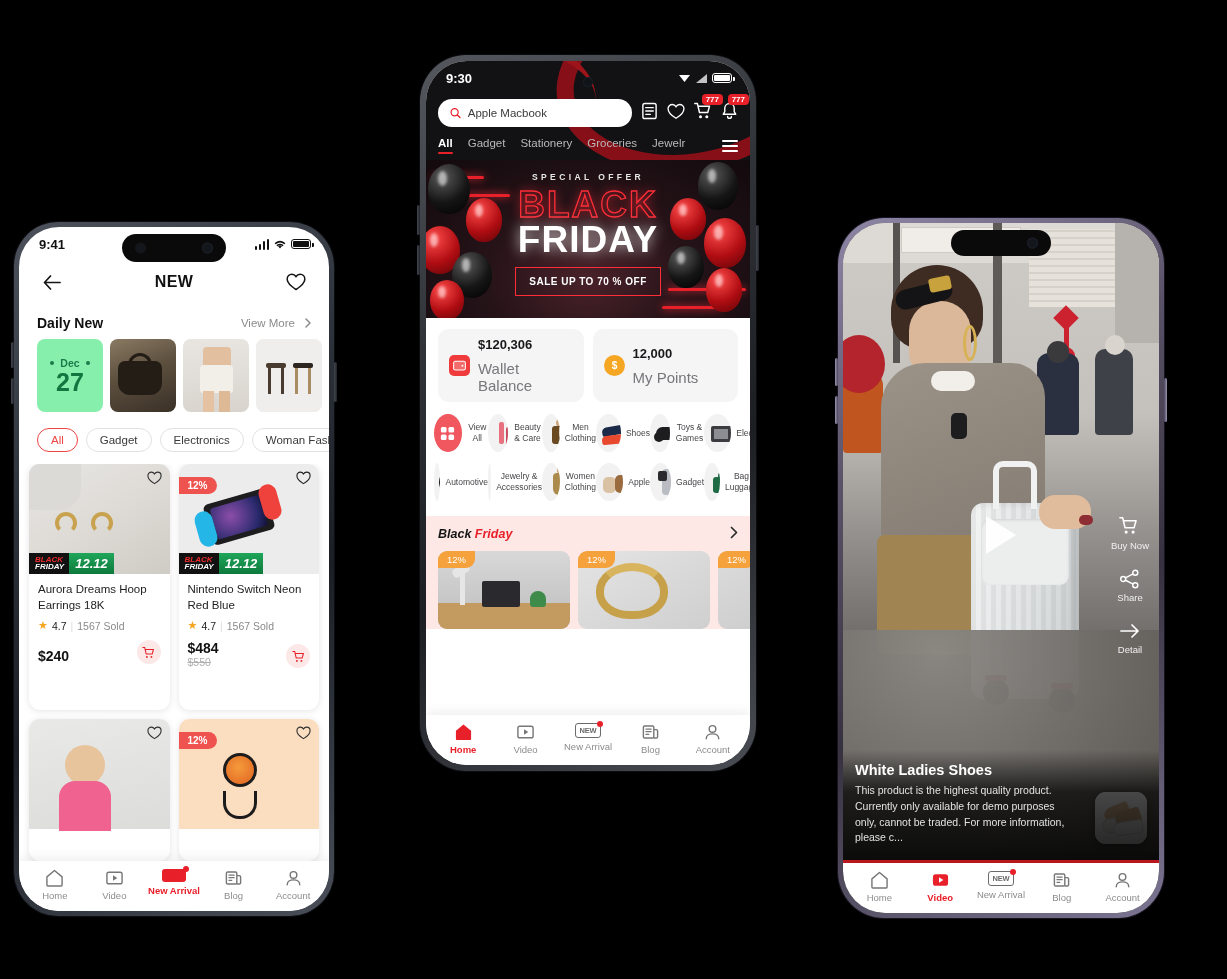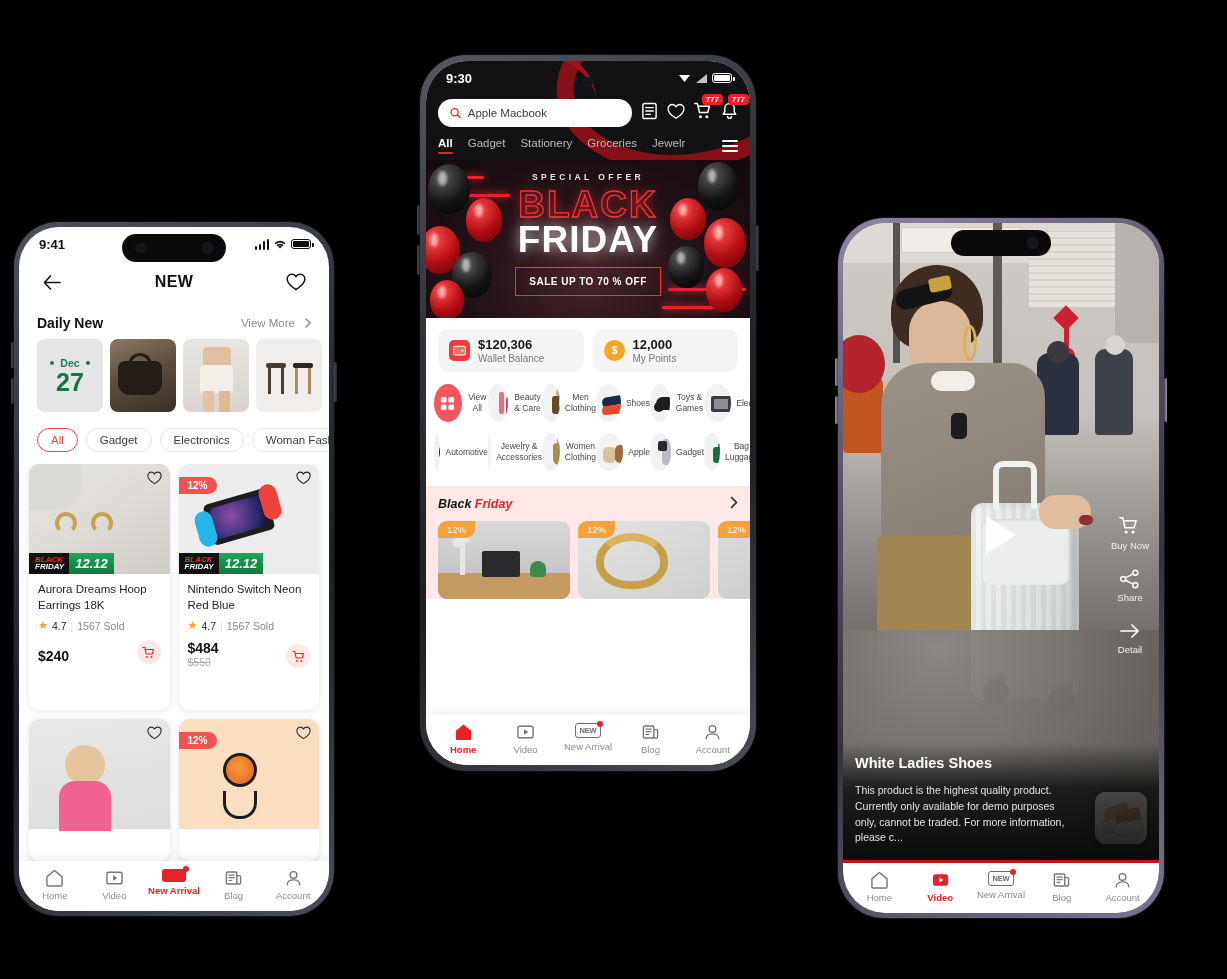--- a/index.html
+++ b/index.html
@@ -71,21 +71,21 @@
   .icon-btn { width:26px; height:26px; display:flex; align-items:center; justify-content:center; }
 
   .sec-head { display:flex; align-items:center; justify-content:space-between;
       padding:6px 18px 8px; }
   .sec-head h3 { font-size:14px; font-weight:800; color:#111; }
   .view-more { display:flex; align-items:center; gap:10px; font-size:11.5px; color:#8b8b8b; }
 
   .daily-row { display:flex; gap:7px; padding:0 0 0 18px; overflow:hidden; }
   .daily-cell { width:66px; height:73px; border-radius:8px; flex:0 0 auto;
       background:#f1f1f1; overflow:hidden; position:relative; }
-  .date-cell { background:#e5e5e5; display:flex; flex-direction:column;
+  .date-cell { background:#86efac; display:flex; flex-direction:column;
       align-items:center; justify-content:center; gap:1px; }
   .date-cell .m { font-size:10.5px; color:#1d7a4a; font-weight:600; display:flex; align-items:center; gap:6px; }
   .date-cell .m::before,.date-cell .m::after{content:"";width:4px;height:4px;border-radius:50%;background:#1d7a4a}
   .date-cell .d { font-size:25px; font-weight:700; color:#11763f; line-height:1; }
 
   .chips { display:flex; gap:8px; padding:16px 0 12px 18px; overflow:hidden; }
   .chip { flex:0 0 auto; border:1px solid #e2e2e2; border-radius:16px;
       padding:5px 13px; font-size:11.5px; color:#3a3a3a; background:#fff; white-space:nowrap; }
   .chip.active { border-color:#ef4444; color:#ef4444; }
 
@@ -169,21 +169,21 @@
       line-height:1; margin-top:-2px; text-shadow:0 0 14px rgba(255,255,255,.75); }
   .bf-sale { display:inline-block; margin-top:9px; border:1.4px solid #ff2d38;
       color:#fff; font-size:10px; font-weight:600; letter-spacing:.5px; padding:8px 13px; }
 
   .wallets { display:flex; gap:9px; padding:11px 12px 9px; background:#fff; }
   .wcard { flex:1; background:#f5f5f6; border-radius:11px; padding:8px 11px;
       display:flex; align-items:center; gap:8px; }
   .wicon { width:21px; height:21px; border-radius:5px; display:flex; align-items:center;
       justify-content:center; flex:0 0 auto; }
   .wcard .v { font-size:13px; font-weight:800; color:#18181b; }
-  .wcard .l { font-size:10px; color:#77777c; margin-top:1px; }
+  .wcard .l { font-size:15px; color:#77777c; margin-top:8px; }
 
   .cats { display:flex; gap:0; padding:3px 8px 2px; background:#fff; overflow:hidden; }
   .cat { width:54px; flex:0 0 auto; display:flex; align-items:center; gap:5px; }
   .cavatar { width:38px; height:38px; border-radius:50%; background:#f2f2f3;
       display:flex; align-items:center; justify-content:center; overflow:hidden; position:relative; }
   .cavatar.red { background:#f0575f; }
   .cat .cl { font-size:8.5px; color:#46464a; text-align:center; line-height:1.25; }
 
   .bfrow { background:#fde8e6; padding:9px 12px 0; margin-top:5px; }
   .bfrow .hd { display:flex; align-items:center; justify-content:space-between; }
@@ -202,21 +202,21 @@
   .play-tri { position:absolute; left:50%; top:49%; transform:translate(-50%,-50%);
       width:0; height:0; border-left:30px solid rgba(255,255,255,.92);
       border-top:19px solid transparent; border-bottom:19px solid transparent; z-index:6; }
   .v-actions { position:absolute; right:10px; top:46%; display:flex; flex-direction:column;
       gap:18px; align-items:center; z-index:7; }
   .v-act { display:flex; flex-direction:column; align-items:center; gap:3px; color:#fff; }
   .v-act span { font-size:9.5px; color:#f0f0f0; }
   .v-overlay { position:absolute; left:0; right:0; bottom:0; z-index:6;
       padding:12px 12px 14px; background:linear-gradient(transparent,rgba(0,0,0,.72) 38%,rgba(0,0,0,.88)); }
   .v-title { font-size:14.5px; font-weight:700; color:#fff; }
-  .v-desc { font-size:10.5px; color:#e2e2e2; line-height:1.5; margin-top:12px;
+  .v-desc { font-size:10.5px; color:#e2e2e2; line-height:1.5; margin-top:5px;
       width:76%; }
   .v-thumb { position:absolute; right:12px; bottom:16px; width:52px; height:52px;
       border-radius:11px; background:#fff; overflow:hidden;
       box-shadow:0 2px 8px rgba(0,0,0,.4); }
   .v-progress { height:3px; background:#c2181f; }
 </style>
 </head>
 <body>
 
 <div class="stage">

